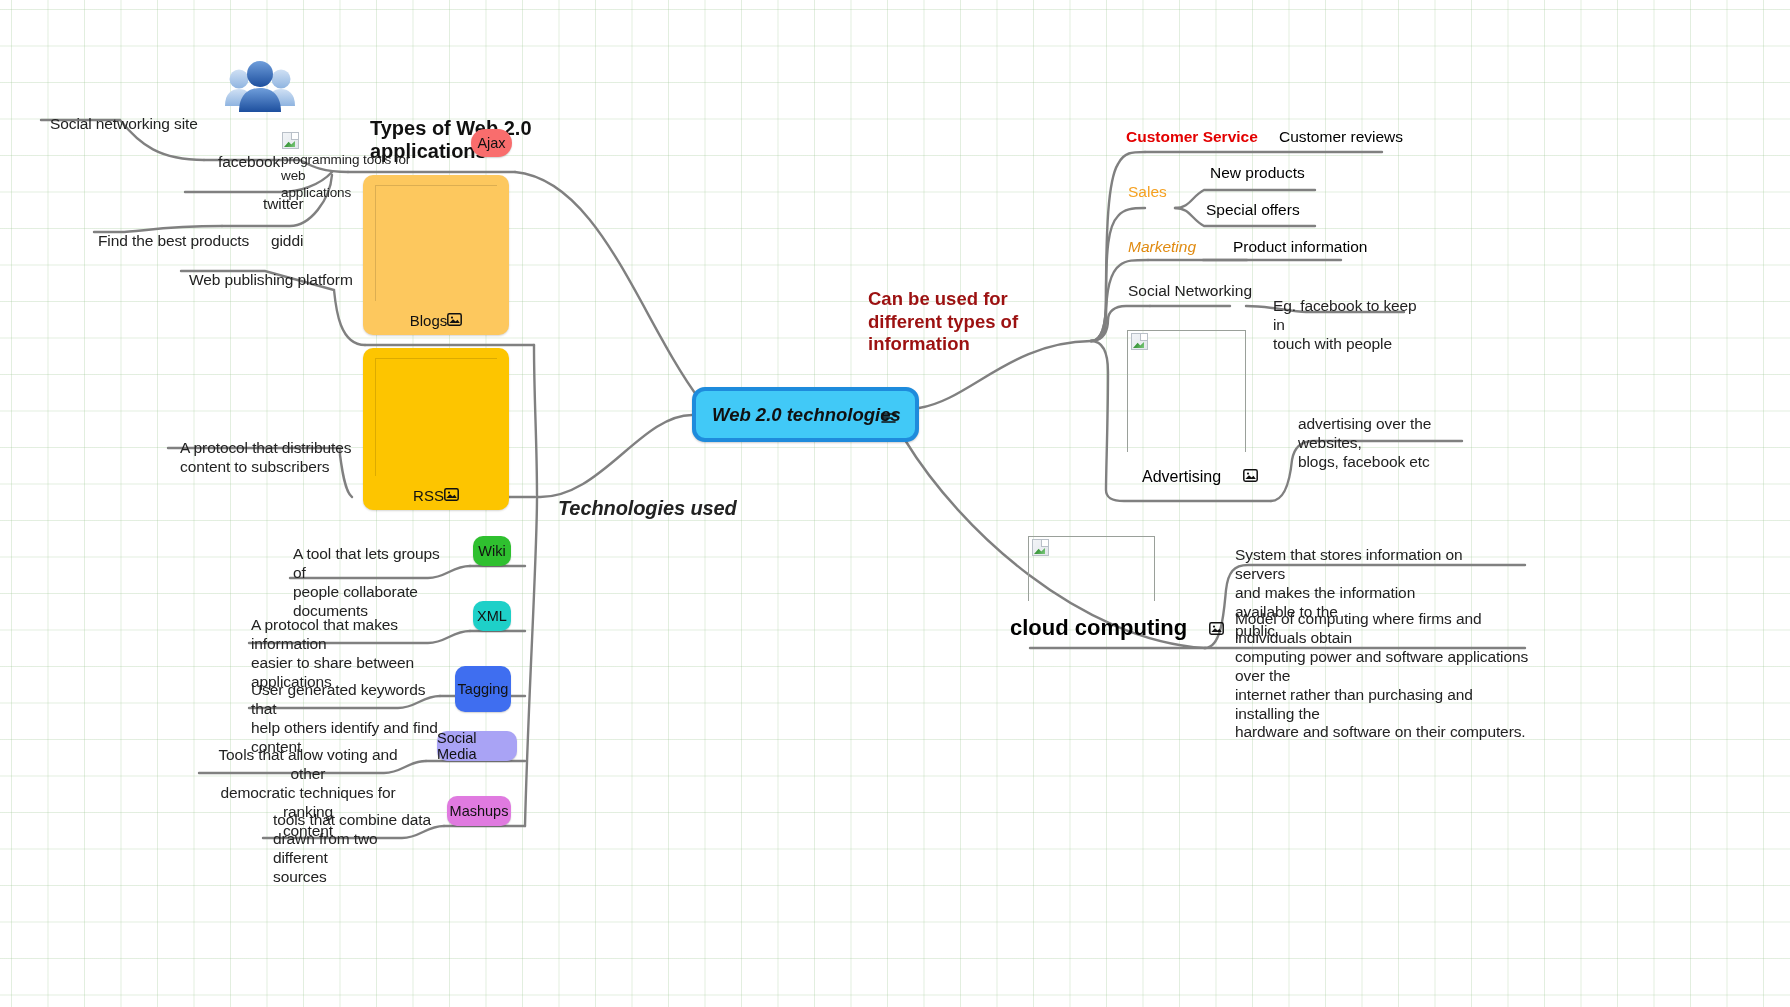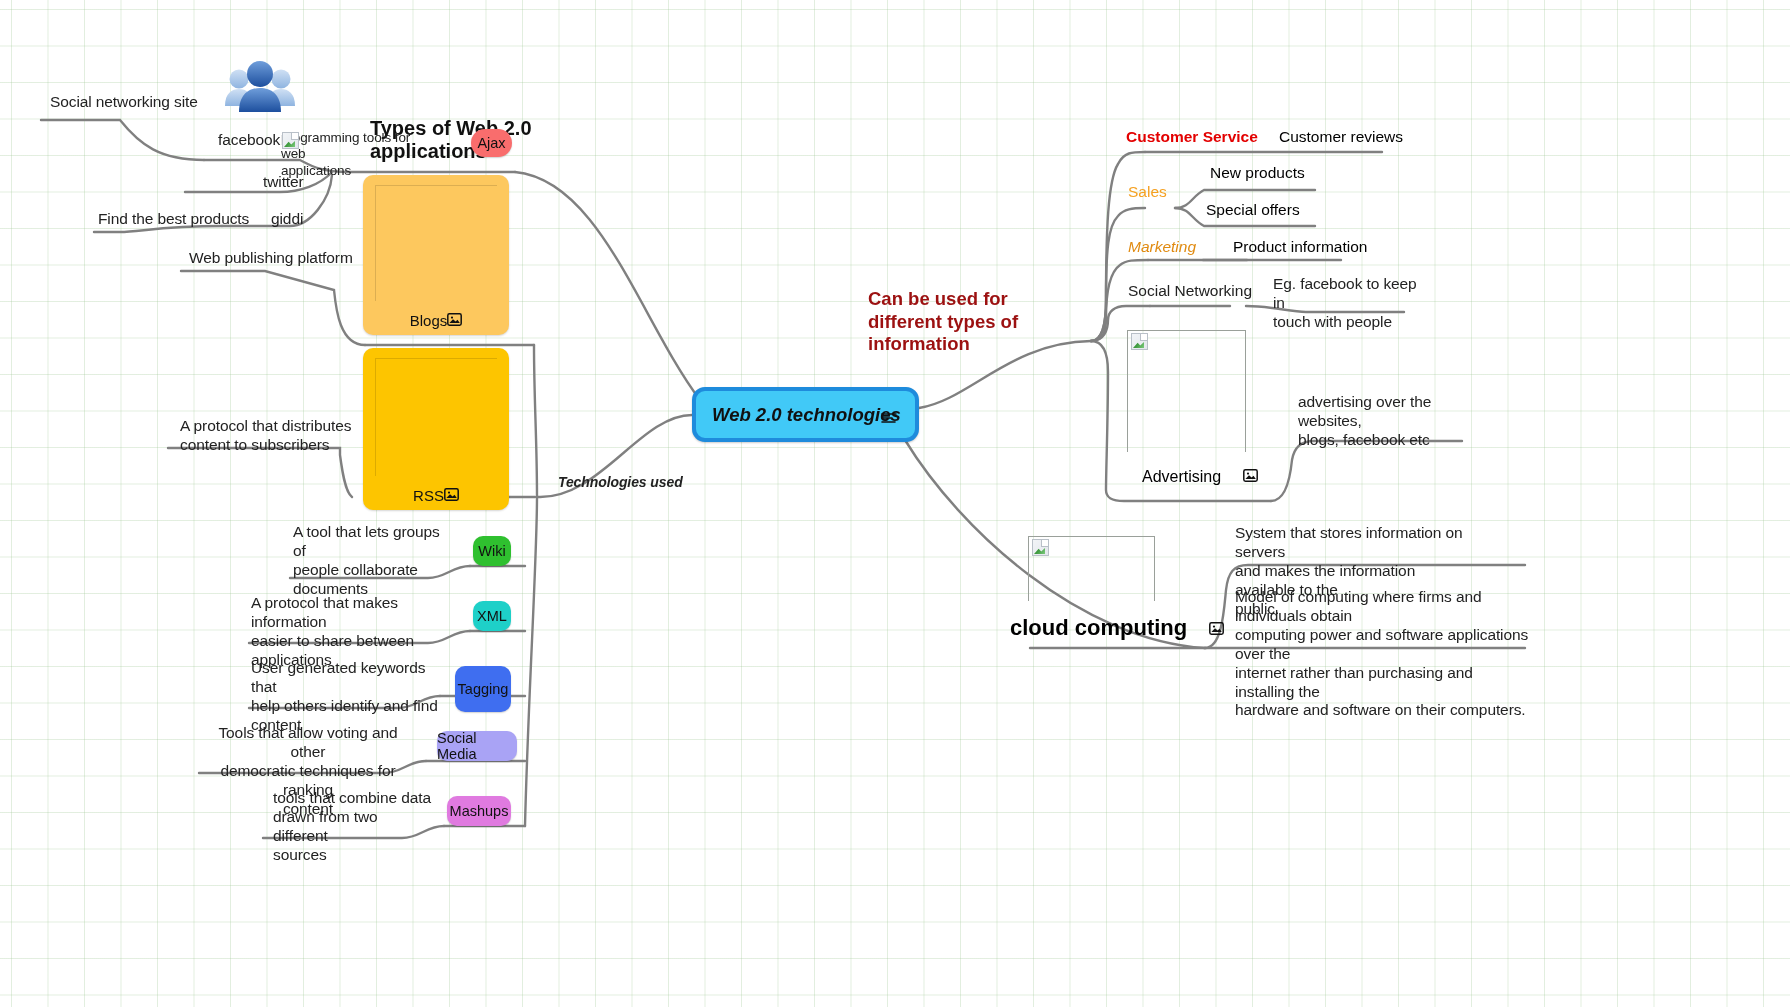--- a/index.html
+++ b/index.html
@@ -22,20 +22,21 @@
     background-position: 11px 9px;
   }
   #edges { position: absolute; left: 0; top: 0; width: 1790px; height: 1007px; pointer-events: none; }
   .txt {
     position: absolute;
     color: #222222;
     font-size: 15.5px;
     line-height: 1.22;
     white-space: pre-line;
     letter-spacing: -0.1px;
+    margin-top: 22px;
   }
 
   
   .central {
     position: absolute;
     left: 692px; top: 387px;
     width: 227px; height: 55px;
     background: #41c9f7;
     border: 4px solid #1e8bdc;
     border-radius: 13px;
@@ -195,21 +196,21 @@
       <svg width="16" height="12" viewBox="0 0 16 12">
         <g stroke="#111" stroke-width="1.6" stroke-linecap="round">
           <line x1="1" y1="2" x2="15" y2="2"></line>
           <line x1="1" y1="6" x2="11" y2="6"></line>
           <line x1="1" y1="10" x2="14" y2="10"></line>
         </g>
       </svg>
     </span>
   </div>
 
-  <div class="txt" style="left:558px; top:474px; font-style:italic; font-weight:bold; font-size:14px;">Technologies used</div>
+  <div class="txt" style="left:558px; top:474px; font-style:italic; font-weight:bold; font-size:20px;">Technologies used</div>
 
   <div class="head-left">Types of Web 2.0
 applications</div>
 
   <div class="people-icon">
     <svg width="76" height="60" viewBox="0 0 76 60">
       <defs>
         <linearGradient id="gDark" x1="0" y1="0" x2="0" y2="1">
           <stop offset="0" stop-color="#6f9edb"></stop>
             <stop offset="1" stop-color="#1d4f9e"></stop>

